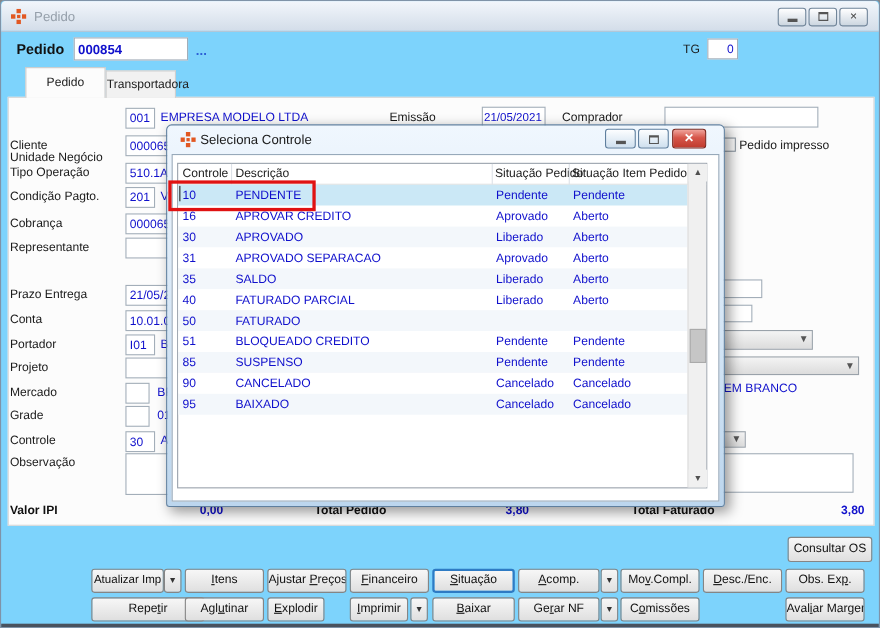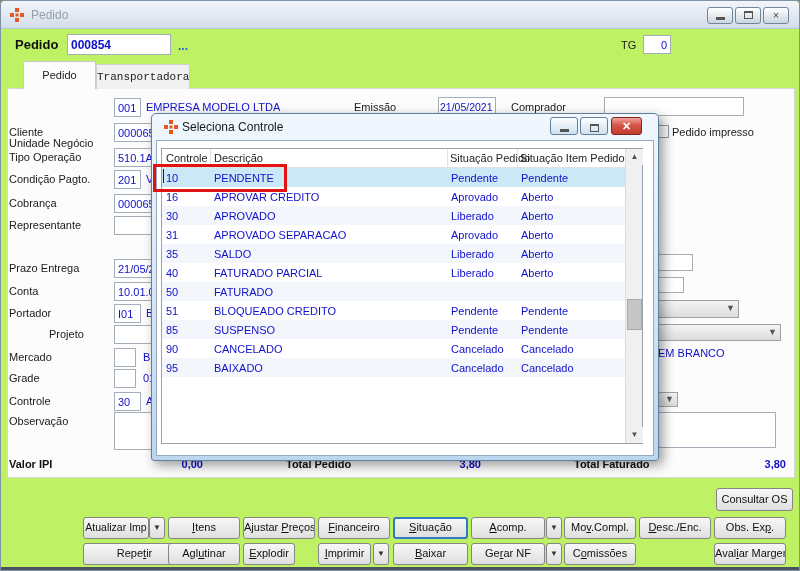--- a/index.html
+++ b/index.html
@@ -1,17 +1,17 @@
 <!DOCTYPE html>
 <html><head>
 <meta charset="utf-8">
 <style>
   html,body{margin:0;padding:0;background:#888;}
   *{box-sizing:border-box;font-family:"Liberation Sans",sans-serif;}
-  #window{position:relative;width:800px;height:571px;background:#bef264;border:1px solid #7f93a8;overflow:hidden;border-radius:4px 4px 0 0;}
+  #window{position:relative;width:800px;height:571px;background:#7dd3fc;border:1px solid #7f93a8;overflow:hidden;border-radius:4px 4px 0 0;}
   
   #titlebar{position:absolute;left:0;top:0;width:100%;height:28px;background:linear-gradient(#f2f6fb,#d3dde9);border-bottom:1px solid #b9c6d4;border-radius:4px 4px 0 0;}
   #titlebar .title{position:absolute;left:30px;top:7px;font-size:12px;color:#96a0ab;}
   .appicon{position:absolute;width:14px;height:14px;}
   .winbtn{position:absolute;top:6px;width:26px;height:17px;background:linear-gradient(#ffffff,#ccd6e0);border:1px solid #72869a;border-radius:3px;text-align:center;line-height:14px;font-size:10px;color:#444;}
   .glyph-min{display:inline-block;width:9px;height:3px;background:#555;margin-top:9px;}
   .glyph-max{display:inline-block;width:9px;height:8px;border:1px solid #555;border-top:2px solid #555;margin-top:3px;}
   
   .biglbl{position:absolute;font-size:13px;font-weight:bold;color:#111;}
   .inp{position:absolute;border:1px solid #a3aeb9;background:#fff;font-size:11px;color:#1010cc;padding:0 3px;height:19px;}
@@ -80,21 +80,21 @@
     <div class="winbtn" style="right:10px;font-size:11px;line-height:15px;">×</div>
   </div>
 
   <span class="biglbl" style="left:14px;top:36px;">Pedido</span>
   <input class="inp" style="left: 66px; top: 33px; width: 104px; height: 21px; font-weight: bold; font-size: 12px;" readonly="" value="000854">
   <span class="link" style="left:177px;top:38px;">...</span>
   <span class="lbl" style="left:620px;top:38px;">TG</span>
   <input class="inp" style="left: 642px; top: 34px; width: 28px; text-align: right;" readonly="" value="0">
 
   <div class="tab active">Pedido</div>
-  <div class="tab plain" style="left:95px;width:94px;font-family:Liberation Mono, monospace;">Transportadora</div>
+  <div class="tab plain" style="left:95px;width:64px;">Transportadora</div>
   <div id="panel"></div>
 
   <span class="lbl" style="left:8px;top:92px;margin-top:44px;">Unidade Negócio</span>
   <input class="inp" style="left: 113px; top: 97px; width: 27px;" readonly="" value="001">
   <span class="val" style="left:145px;top:100px;">EMPRESA MODELO LTDA</span>
 
   <span class="lbl" style="left:8px;top:125px;">Cliente</span>
   <input class="inp" style="left: 113px; top: 122px; width: 55px;" readonly="" value="000065">
 
   <span class="lbl" style="left:8px;top:150px;">Tipo Operação</span>
@@ -113,21 +113,21 @@
   <span class="lbl" style="left:8px;top:261px;">Prazo Entrega</span>
   <input class="inp" style="left: 113px; top: 258px; width: 70px;" readonly="" value="21/05/2021">
 
   <span class="lbl" style="left:8px;top:284px;">Conta</span>
   <input class="inp" style="left: 113px; top: 281px; width: 70px;" readonly="" value="10.01.01">
 
   <span class="lbl" style="left:8px;top:306px;">Portador</span>
   <input class="inp" style="left: 113px; top: 303px; width: 27px;" readonly="" value="I01">
   <span class="val" style="left:145px;top:306px;">BRA</span>
 
-  <span class="lbl" style="left:8px;top:327px;margin-left:40px;">Projeto</span>
+  <span class="lbl" style="left:8px;top:327px;">Projeto</span>
   <input class="inp" style="left: 113px; top: 324px; width: 70px;" readonly="" value="">
 
   <span class="lbl" style="left:8px;top:350px;">Mercado</span>
   <input class="inp" style="left: 113px; top: 347px; width: 22px;" readonly="" value="">
   <span class="val" style="left:142px;top:350px;">BRA</span>
 
   <span class="lbl" style="left:8px;top:371px;">Grade</span>
   <input class="inp" style="left: 113px; top: 368px; width: 22px;" readonly="" value="">
   <span class="val" style="left:142px;top:371px;">011</span>
 

